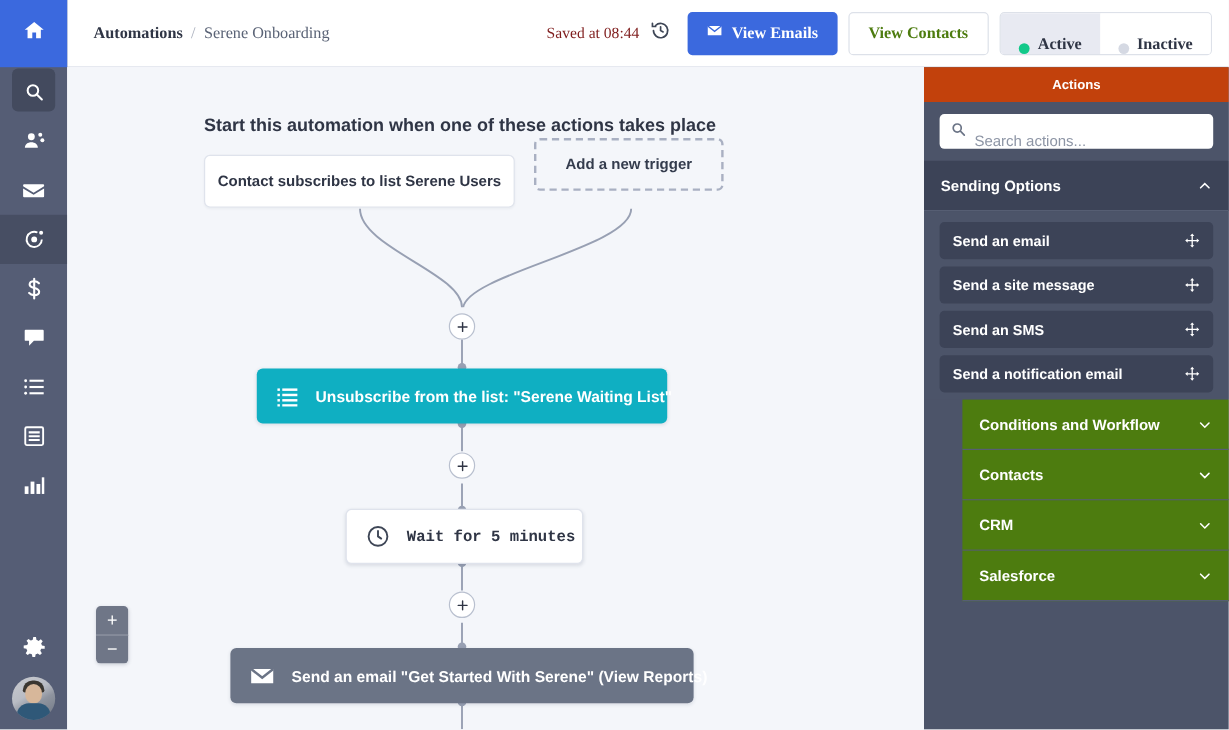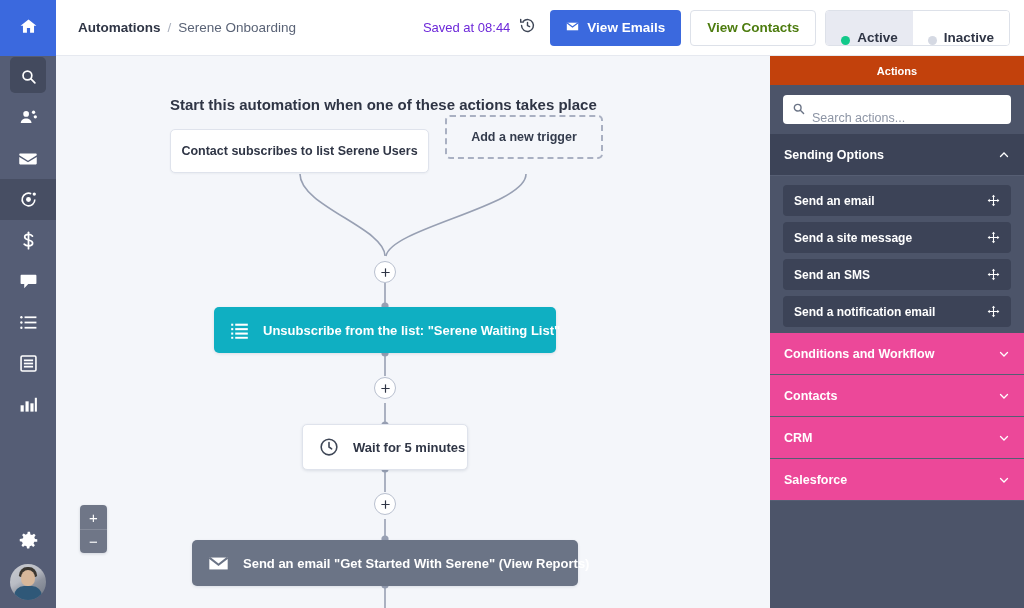--- a/index.html
+++ b/index.html
@@ -55,27 +55,28 @@
   .rail-avatar .body { position:absolute; left:4px; top:22px; width:28px; height:16px; border-radius:10px 10px 0 0; background:#2f5878; }
 
   
   .main { flex: 1 1 auto; display: flex; flex-direction: column; height: 608px; min-width: 0; }
 
   
   .topbar {
     height: 56px; flex: 0 0 56px; background: #ffffff;
     display: flex; align-items: center; padding: 0 14px 0 22px;
     border-bottom: 1px solid #e6e9f0;
+    font-family: Liberation Serif, serif;
   }
   .crumb { font-size: 13.5px; color: #3e4656; display: flex; align-items: center; gap: 7px; white-space: nowrap;}
   .crumb .b1 { font-weight: bold; color: #2f3545; }
   .crumb .sep { color: #aab0bd; }
   .crumb .b2 { color: #5a6376; }
   .topbar-spacer { flex: 1 1 auto; }
-  .saved { font-size: 13px; color: #6d28d9; white-space: nowrap; }
+  .saved { font-size: 13px; color: #7f1d1d; white-space: nowrap; }
   .hist-ic { margin: 0 14px 0 9px; color: #3e4656; display: flex; align-items: center; }
   .btn {
     height: 36px; border-radius: 4px; display: inline-flex; align-items: center; justify-content: center;
     font-size: 13.5px; font-weight: bold; white-space: nowrap; cursor: pointer;
   }
   .btn-primary { background: #3b69de; color:#fff; padding: 0 16px; gap: 8px; }
   .btn-white { background: #fff; color:#4d7c0f; padding: 0 16px; border: 1px solid #dde1e9; margin-left: 9px; }
   .seg { display: inline-flex; margin-left: 9px; border: 1px solid #dde1e9; border-radius: 4px; overflow: hidden; }
   .seg-item {
     height: 34px; display: inline-flex; align-items: flex-end; gap: 7px;
@@ -152,21 +153,21 @@
     border: 0; outline: 0; font-size: 12.5px; color: #2f3545;
     font-family: "Liberation Sans", sans-serif; width: 100%; background: transparent; margin-top: 16px;
   }
   .search-box input::placeholder { color: #8d95a5; }
   .grp-head {
     height: 42px; flex: 0 0 42px; background: #3c4357; color: #fff;
     display: flex; align-items: center; justify-content: space-between;
     padding: 0 14px; font-size: 12.5px; font-weight: bold; cursor: pointer;
     border-bottom: 1px solid #565e73;
   }
-  .grp-head.collapsed { background: #ec4899; }
+  .grp-head.collapsed { background: #4d7c0f; margin-left: 32px; }
   .grp-body { background: #4c5469; padding: 3px 13px 6px; }
   .act-item {
     height: 31px; margin-top: 6px; background: #3c4357; border-radius: 4px;
     display: flex; align-items: center; justify-content: space-between;
     padding: 0 11px; color: #fff; font-size: 12px; font-weight: bold; cursor: grab;
   }
   .act-item .handle { color: #fff; display: flex; align-items: center; }
   .chev { display: flex; align-items: center; color: #fff; }
 </style>
 </head>
@@ -396,21 +397,21 @@
 
         <div class="plusnode" style="left:318px; top:321px;">
           <span>
             <svg width="11" height="11" viewBox="0 0 24 24" stroke="#2f3545" stroke-width="2.6" stroke-linecap="round">
                 <line x1="12" y1="4" x2="12" y2="20"></line>
                 <line x1="4" y1="12" x2="20" y2="12"></line>
               </svg>
           </span>
         </div>
 
-        <div class="node white" style="left:246px; top:368px; width:166px;">
+        <div class="node white" style="left:232px; top:368px; width:198px;font-family:Liberation Mono, monospace;">
           <span class="nic">
             <svg width="20" height="20" viewBox="0 0 24 24" fill="none" stroke="#3e4656" stroke-width="1.9" stroke-linecap="round">
                 <circle cx="12" cy="12" r="9.4"></circle>
                 <polyline points="12,6.6 12,12 15.2,14.2"></polyline>
               </svg>
           </span>
           <span>Wait for 5 minutes</span>
         </div>
 
         <div class="plusnode" style="left:318px; top:437px;">

